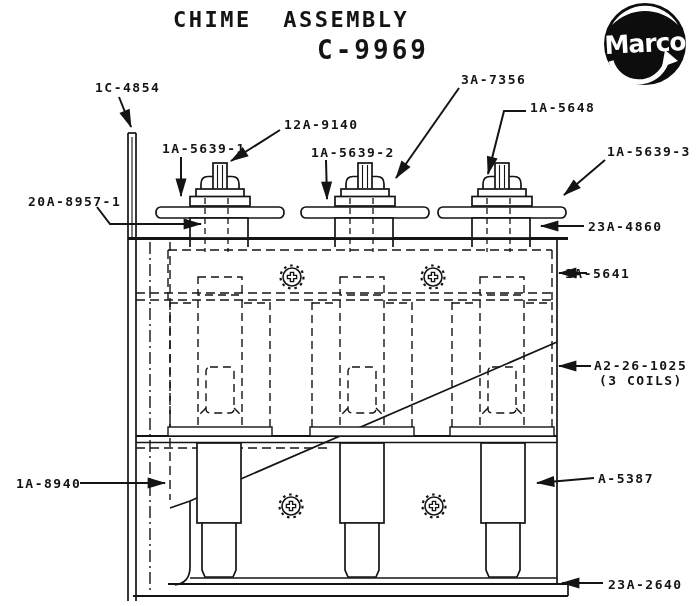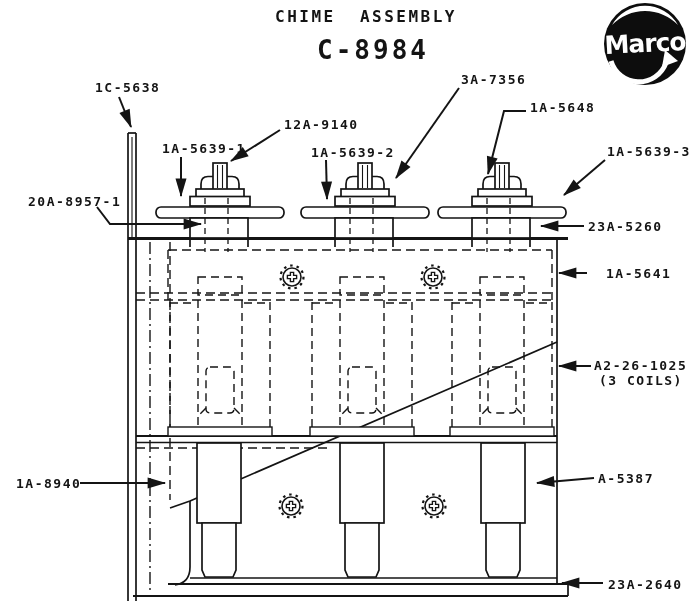--- a/index.html
+++ b/index.html
@@ -1,47 +1,47 @@
 <!DOCTYPE html>
 <html><head>
 <meta charset="utf-8">
 <style>
   html,body{margin:0;padding:0;background:#ffffff;}
   #page{position:relative;width:700px;height:606px;background:#ffffff;overflow:hidden;
         font-family:"DejaVu Sans Mono","Liberation Mono",monospace;color:#141414;}
   #diagram-svg{position:absolute;left:0;top:0;z-index:1;}
   .lbl{position:absolute;z-index:2;font-size:13px;font-weight:bold;letter-spacing:1.5px;
        white-space:pre;color:#141414;}
-  .title1{position:absolute;left:166px;top:7px;width:400px;text-align:center;z-index:2;
-          font-size:16px;font-weight:bold;letter-spacing:2.5px;white-space:pre;}
+  .title1{position:absolute;left:173px;top:7px;width:400px;text-align:left;z-index:2;
+          font-size:22px;font-weight:bold;letter-spacing:2.5px;white-space:pre;}
   .title2{position:absolute;left:173px;top:35px;width:400px;text-align:center;z-index:2;
           font-size:26px;font-weight:bold;letter-spacing:3px;}
   .marco-word{position:absolute;left:603px;top:29px;width:84px;text-align:center;z-index:3;
           font-family:"DejaVu Sans","Liberation Sans",sans-serif;font-size:25px;font-weight:bold;
           color:#ffffff;letter-spacing:-1px;transform:rotate(-3deg);}
 </style>
 </head>
 <body>
 
 <div id="page">
 
   <div class="title1">CHIME  ASSEMBLY</div>
-  <div class="title2">C-8984</div>
+  <div class="title2">C-9969</div>
   <div class="marco-word">Marco</div>
 
-  <div class="lbl" style="left:95px;top:80px">1C-5638</div>
+  <div class="lbl" style="left:95px;top:80px">1C-4854</div>
   <div class="lbl" style="left:162px;top:141px">1A-5639-1</div>
   <div class="lbl" style="left:284px;top:117px">12A-9140</div>
   <div class="lbl" style="left:311px;top:145px">1A-5639-2</div>
   <div class="lbl" style="left:461px;top:72px">3A-7356</div>
   <div class="lbl" style="left:530px;top:100px">1A-5648</div>
   <div class="lbl" style="left:607px;top:144px">1A-5639-3</div>
   <div class="lbl" style="left:28px;top:194px">20A-8957-1</div>
-  <div class="lbl" style="left:588px;top:219px">23A-5260</div>
-  <div class="lbl" style="left:606px;top:266px">1A-5641</div>
+  <div class="lbl" style="left:588px;top:219px">23A-4860</div>
+  <div class="lbl" style="left:565px;top:266px">1A-5641</div>
   <div class="lbl" style="left:594px;top:358px">A2-26-1025</div>
   <div class="lbl" style="left:599px;top:373px">(3 COILS)</div>
   <div class="lbl" style="left:598px;top:471px">A-5387</div>
   <div class="lbl" style="left:16px;top:476px">1A-8940</div>
   <div class="lbl" style="left:608px;top:577px">23A-2640</div>
 
   <svg id="diagram-svg" width="700" height="606" viewBox="0 0 700 606">
     <defs>
       <marker id="ah" viewBox="0 0 12 8" refX="11" refY="4" markerWidth="11" markerHeight="6.5" orient="auto" markerUnits="strokeWidth">
         <path d="M0.3,0.6 L11.7,4 L0.3,7.4 Z" fill="#141414"></path>

